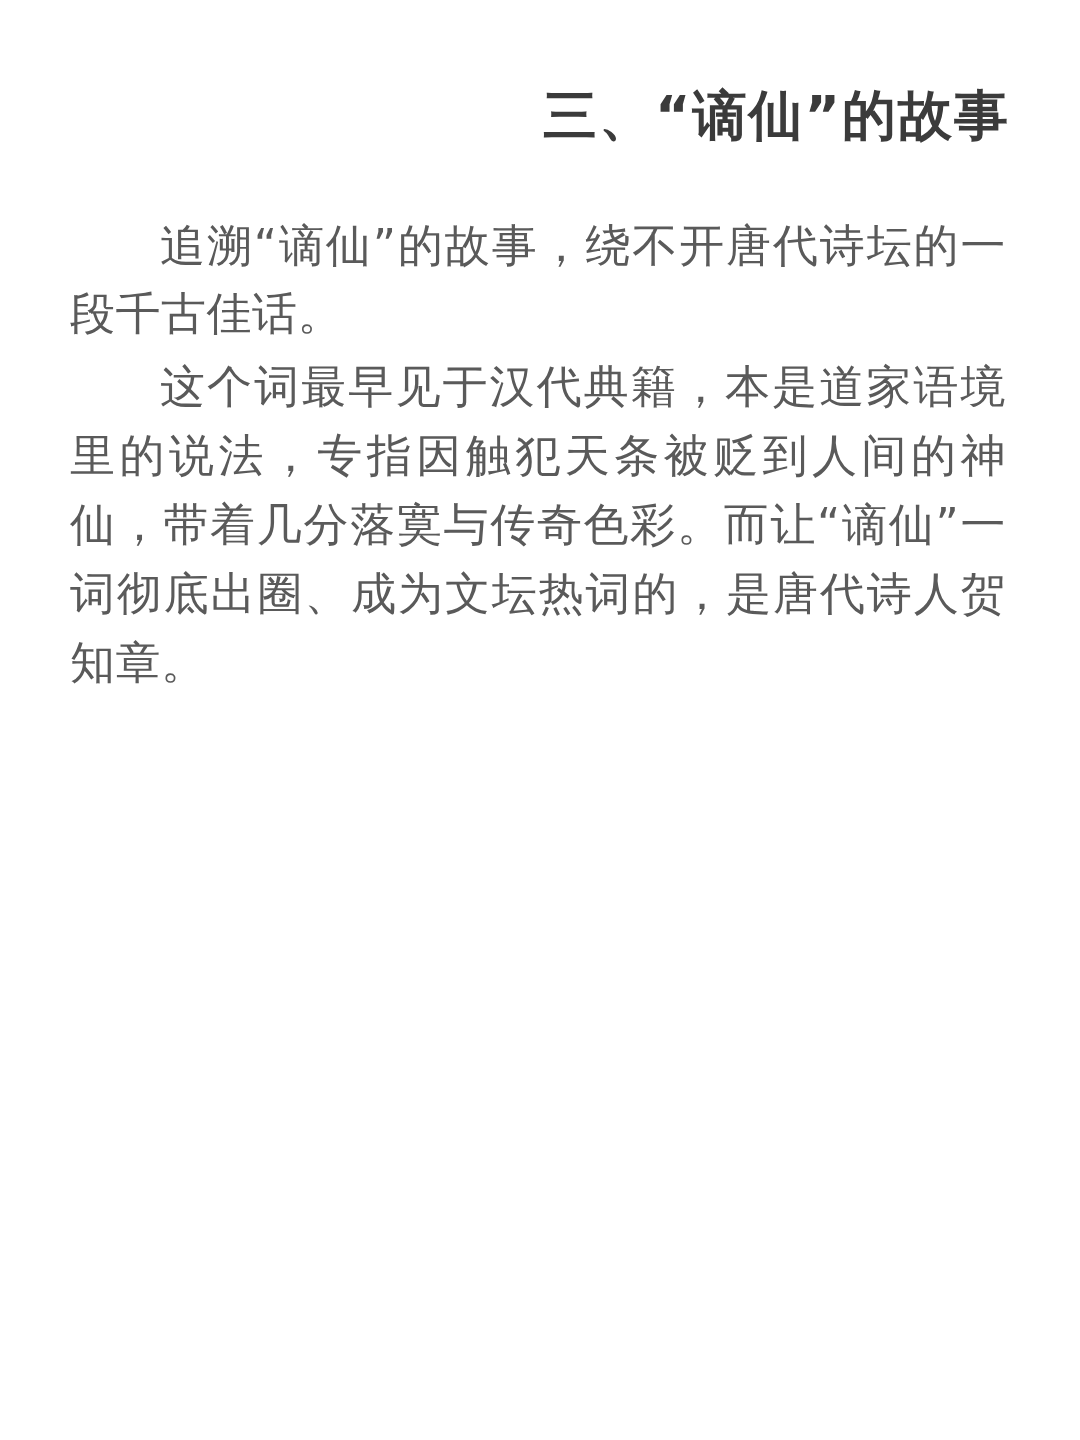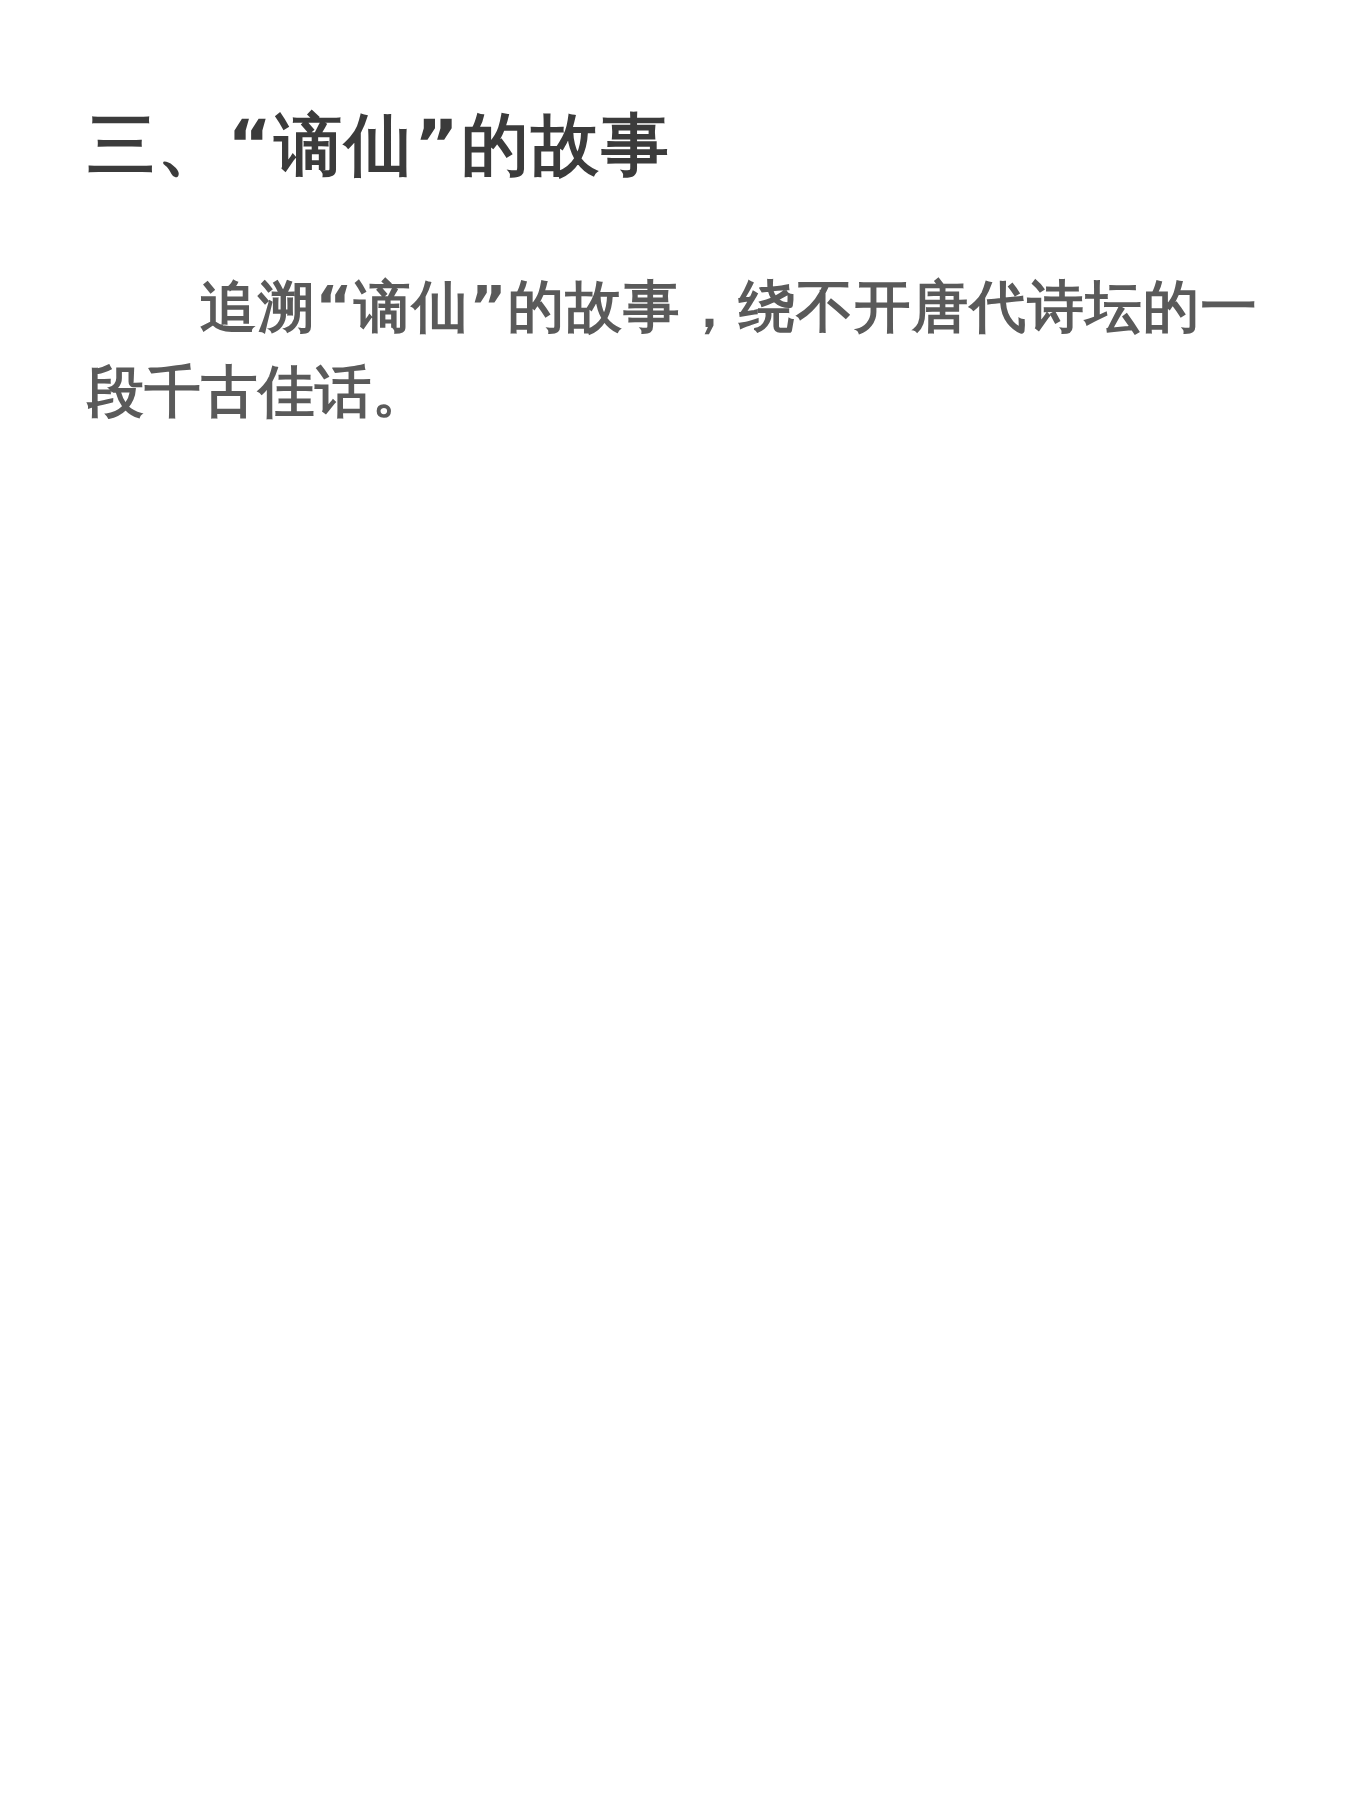--- a/index.html
+++ b/index.html
@@ -14,48 +14,48 @@
     overflow: hidden;
   }
   .page {
     box-sizing: border-box;
     width: 1080px;
     height: 1440px;
     padding: 82px 70px 0 70px;
     background: #ffffff;
   }
   .doc-title {
-    text-align: left;
+    text-align: right;
     font-size: 54px;
     line-height: 1.25;
     font-weight: 700;
     color: #3b3b3b;
     letter-spacing: 2px;
     margin: 0 0 62px 0;
     font-family: "DejaVu Sans", "Liberation Sans", sans-serif;
   }
   .body-text {
     font-size: 45px;
     line-height: 1.53;
     color: #5a5a5a;
     letter-spacing: 0.5px;
     font-weight: 400;
     text-align: justify;
     text-justify: inter-ideograph;
   }
   .para {
     margin: 0 4px 4px 0;
     text-indent: 2em;
-    font-weight: bold;
   }
 </style>
 </head>
 <body>
 
 <div class="page">
 
   <h1 class="doc-title">三、“谪仙”的故事</h1>
 
   <div class="body-text">
     <p class="para">追溯“谪仙”的故事，绕不开唐代诗坛的一段千古佳话。</p>
+    <p class="para">这个词最早见于汉代典籍，本是道家语境里的说法，专指因触犯天条被贬到人间的神仙，带着几分落寞与传奇色彩。而让“谪仙”一词彻底出圈、成为文坛热词的，是唐代诗人贺知章。</p>
   </div>
 
 </div>
 
 </body></html>

